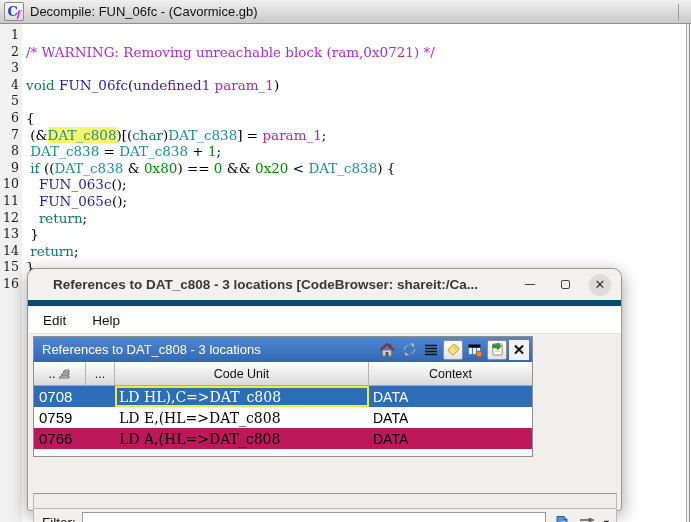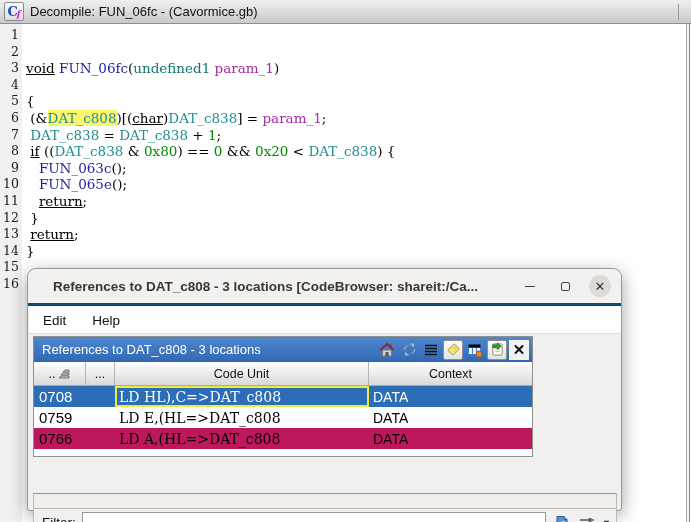--- a/index.html
+++ b/index.html
@@ -23,31 +23,31 @@
   .tb-close { font-size:15px; font-weight:bold; color:#111; }
 
   
   .code-area { position:absolute; left:0; top:24px; width:685px; height:498px; background:#fff; display:flex; }
   .right-edge { position:absolute; top:24px; right:0; width:6px; height:498px;
     background:linear-gradient(90deg,#ffffff 0 1px,#a9a9a9 1px 2px,#f2f2f2 2px 4px,#8d8d8d 4px 5px,#ffffff 5px 6px); }
   .gutter { width:22px; background:#f1f1f1; padding-top:3px; text-align:right; }
   .gutter div { font-family:"DejaVu Serif", serif; font-size:12.5px; line-height:16.6px; color:#1a1a1a; padding-right:3px; }
   .code { flex:1; padding:3px 0 0 4px; }
   .code div { font-family:"DejaVu Serif", serif; font-size:13.5px; line-height:16.6px; white-space:pre; color:#000; }
-  .kw { color:#000000;text-decoration:underline; } .fn { color:#1f1f9e; } .ty { color:#0f766e; }
+  .kw { color:#0f766e; } .fn { color:#1f1f9e; } .ty { color:#4c1d95; }
   .pa { color:#a62ca6; } .gl { color:#1d8f8f; } .ct { color:#008c00; }
   .cm { color:#a92ccd; } .pl { color:#000; }
   .hl { color:#1d8f8f; background:#fbf56e; }
 
   
   .dialog { position:absolute; left:27px; top:268px; width:595px; height:243px;
     background:#f1f0ee; border:1px solid #9c9892; border-radius:9px 9px 3px 3px;
     box-shadow:0 5px 18px rgba(0,0,0,.38); }
   .dlg-titlebar { position:absolute; left:0; top:0; width:100%; height:37px; border-radius:9px 9px 0 0;
-    background:#f2f1ef; border-bottom:3px solid #0c4a6e; display:flex; align-items:center; padding:0 10px 0 25px; }
+    background:#f2f1ef; border-bottom:6px solid #0c4a6e; display:flex; align-items:center; padding:0 10px 0 25px; }
   .dlg-title { font-size:13.5px; font-weight:bold; color:#3b3834; white-space:nowrap; overflow:hidden; }
   .dlg-btns { margin-left:auto; display:flex; align-items:center; gap:13px; }
   .dlg-btn { width:22px; height:22px; border-radius:50%; display:flex; align-items:center; justify-content:center;
     font-size:12px; color:#333; }
   .dlg-btn.close { background:#dedbd7; font-size:13px; }
   .max-square { width:9px; height:9px; border:1.5px solid #444; border-radius:2px; display:inline-block; }
   .min-dash { width:10px; height:0; border-top:1.8px solid #444; display:inline-block; }
 
   .menubar { position:absolute; left:1px; top:38px; width:592px; height:27px; background:#ffffff;
     display:flex; align-items:center; gap:26px; padding-left:14px; border-bottom:1px solid #e2e0dc; }
@@ -159,20 +159,21 @@
         <div>10</div>
         <div>11</div>
         <div>12</div>
         <div>13</div>
         <div>14</div>
         <div>15</div>
         <div>16</div>
       </div>
     <div class="code" id="code">
         <div>&nbsp;</div>
+        <div><span class="cm">/* WARNING: Removing unreachable block (ram,0x0721) */</span></div>
         <div>&nbsp;</div>
         <div><span class="kw">void</span><span class="pl"> </span><span class="fn">FUN_06fc</span><span class="pl">(</span><span class="ty">undefined1</span><span class="pl"> </span><span class="pa">param_1</span><span class="pl">)</span></div>
         <div>&nbsp;</div>
         <div><span class="pl">{</span></div>
         <div><span class="pl"> (&amp;</span><span class="hl">DAT_c808</span><span class="pl">)[(</span><span class="kw">char</span><span class="pl">)</span><span class="gl">DAT_c838</span><span class="pl">] = </span><span class="pa">param_1</span><span class="pl">;</span></div>
         <div><span class="pl"> </span><span class="gl">DAT_c838</span><span class="pl"> = </span><span class="gl">DAT_c838</span><span class="pl"> + </span><span class="ct">1</span><span class="pl">;</span></div>
         <div><span class="pl"> </span><span class="kw">if</span><span class="pl"> ((</span><span class="gl">DAT_c838</span><span class="pl"> &amp; </span><span class="ct">0x80</span><span class="pl">) == </span><span class="ct">0</span><span class="pl"> &amp;&amp; </span><span class="ct">0x20</span><span class="pl"> &lt; </span><span class="gl">DAT_c838</span><span class="pl">) {</span></div>
         <div><span class="pl">   </span><span class="fn">FUN_063c</span><span class="pl">();</span></div>
         <div><span class="pl">   </span><span class="fn">FUN_065e</span><span class="pl">();</span></div>
         <div><span class="pl">   </span><span class="kw">return</span><span class="pl">;</span></div>

